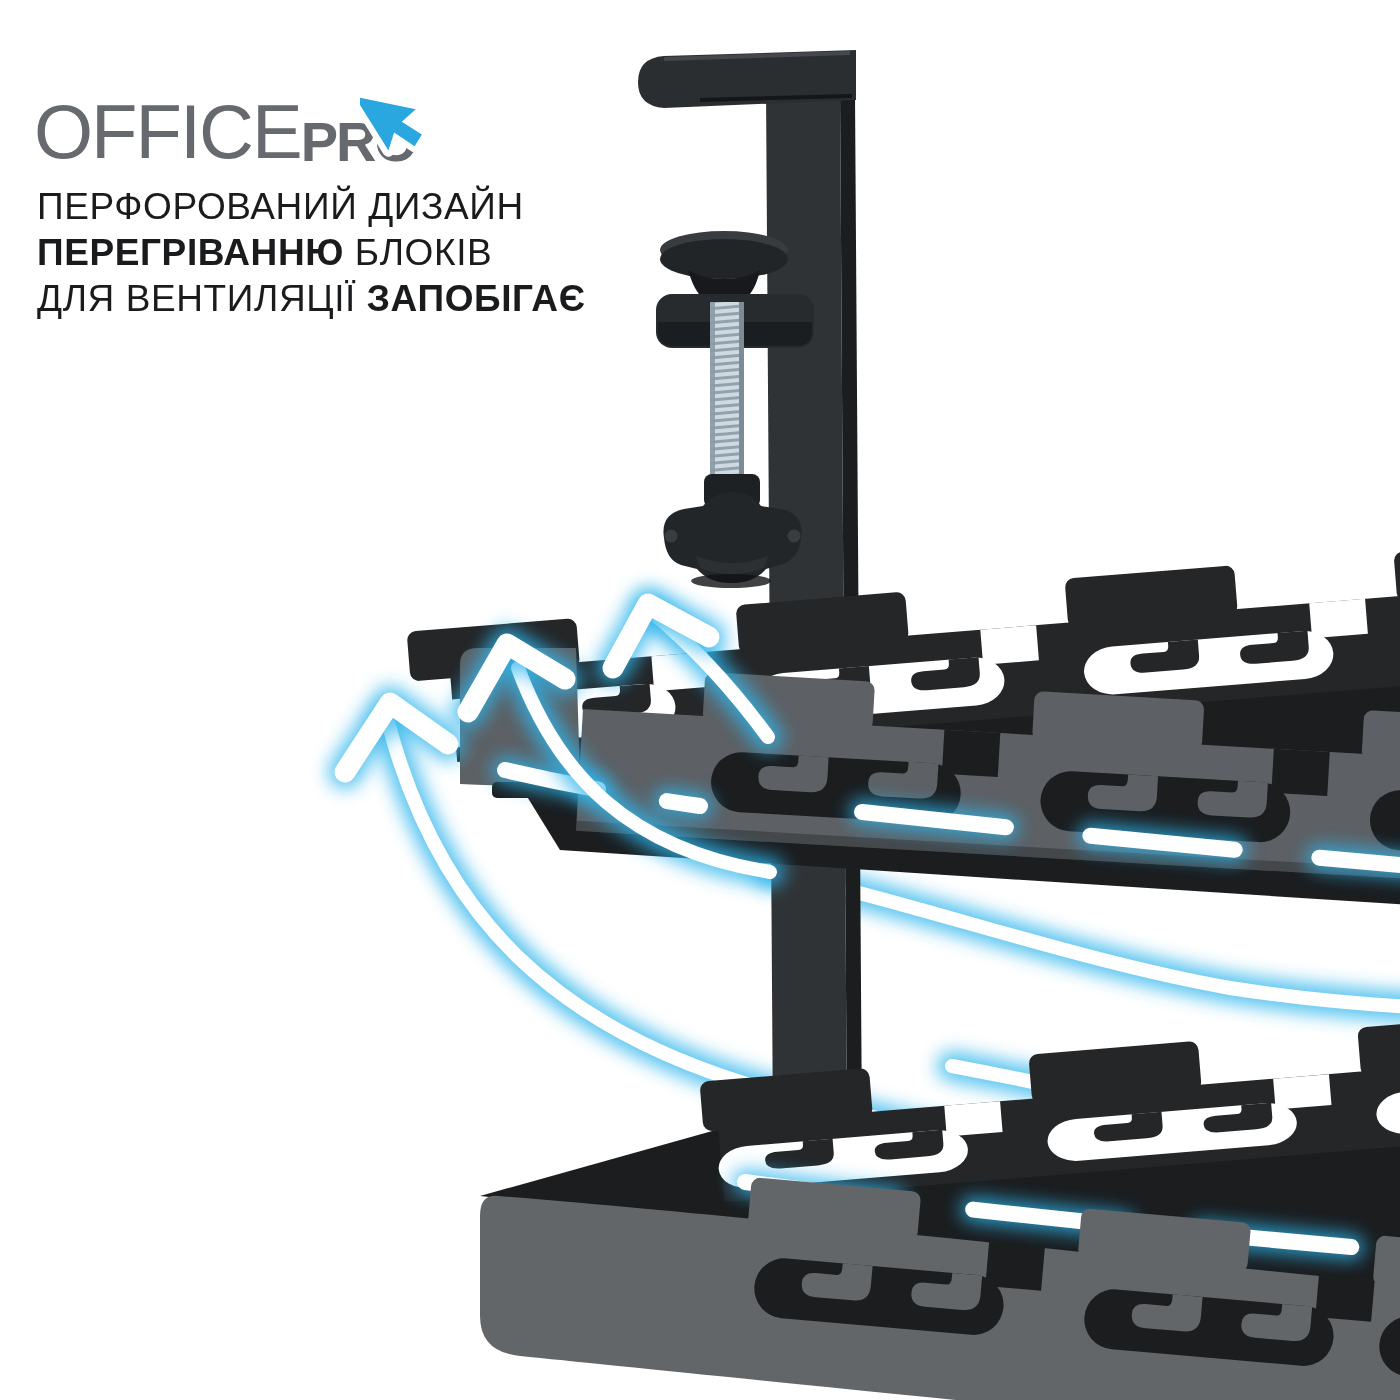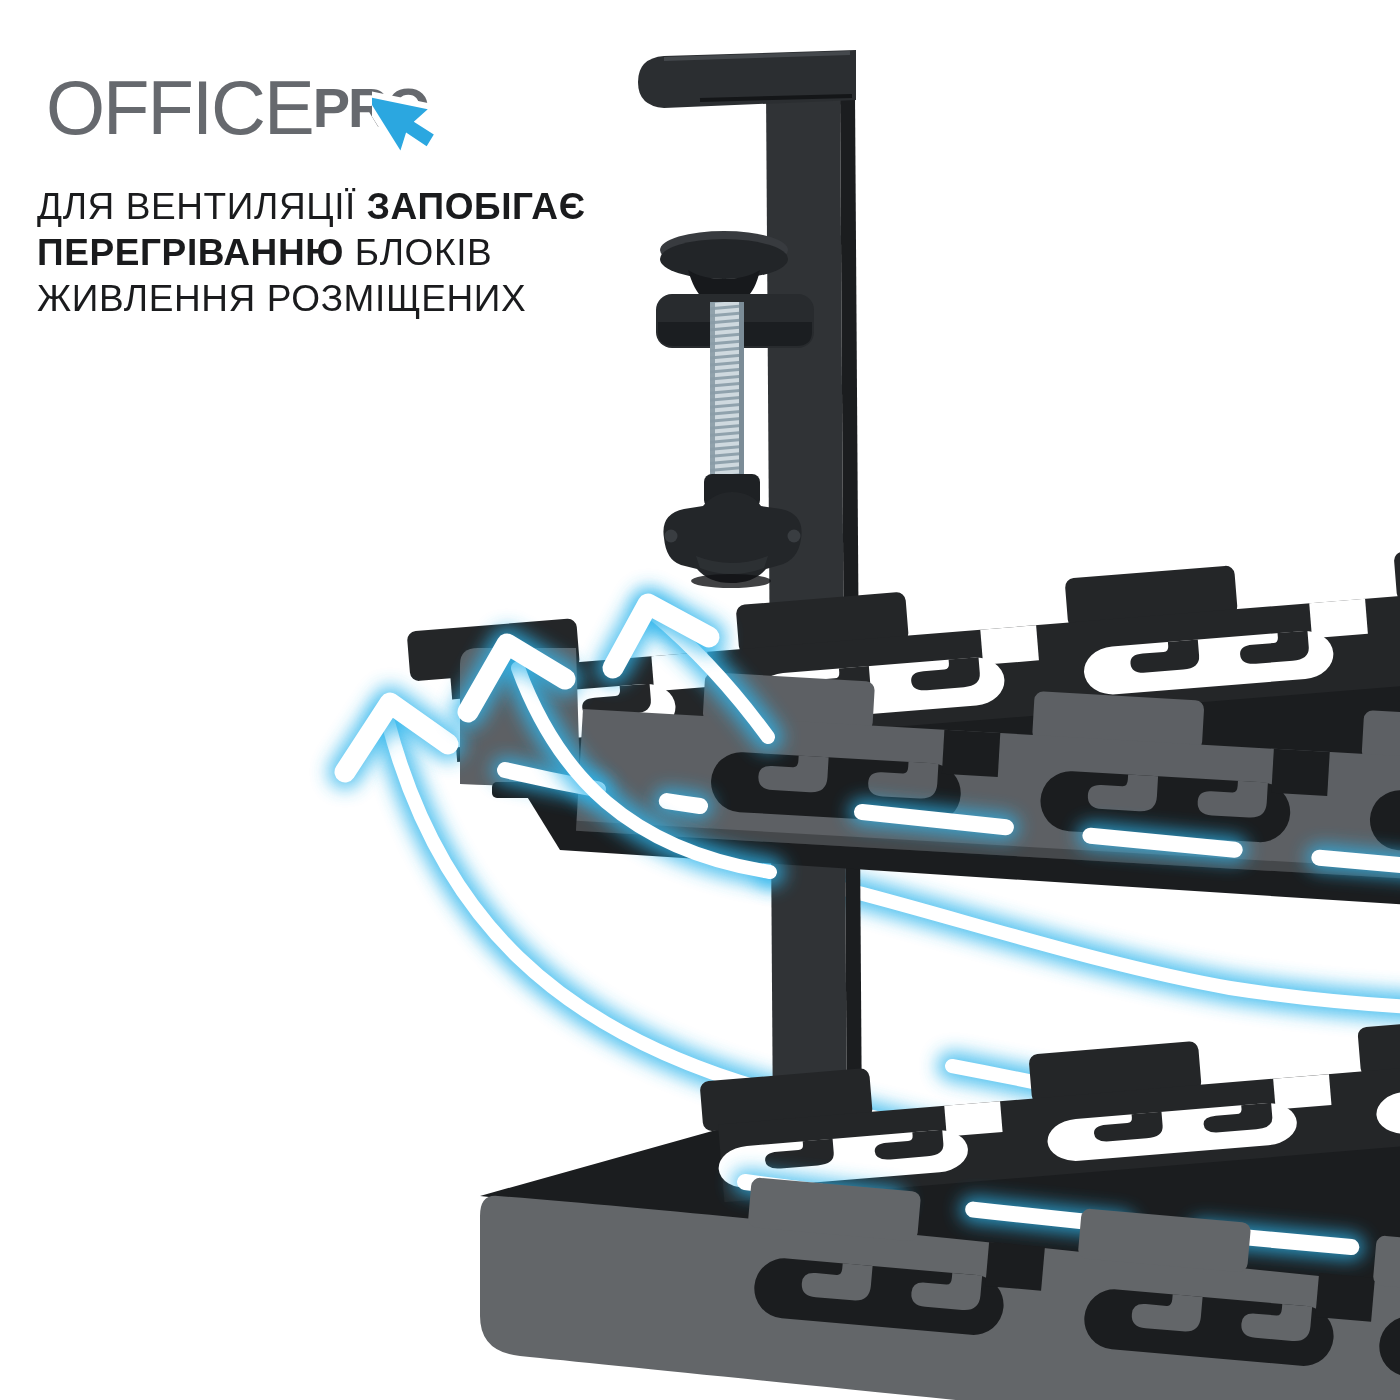--- a/index.html
+++ b/index.html
@@ -1,19 +1,19 @@
 <!DOCTYPE html>
 <html style="--background: #ffffff; --accent: #2fb5ec; --glow-core: #ffffff; --logo-gray: #66696e; --cursor-blue: #2ba7e0; --text-dark: #1a1b1d; --metal-darkest: #242628; --metal-dark: #303336; --metal-mid: #5d6064; --metal-mid2: #636669; --interior: #1b1d1f; --silver-light: #cfd9df; --silver-dark: #90a2ad;"><head>
 <meta charset="utf-8">
 <style>
   html,body{margin:0;padding:0;background:var(--background,#fff);}
   .stage{position:relative;width:1400px;height:1400px;overflow:hidden;
          font-family:"Liberation Sans",sans-serif;background:var(--background,#fff);}
   .scene{position:absolute;inset:0;width:1400px;height:1400px;display:block;}
-  .logo{position:absolute;left:34px;top:46px;display:flex;align-items:center;z-index:3;margin-left:12px;}
+  .logo{position:absolute;left:34px;top:46px;display:flex;align-items:flex-end;z-index:3;}
   .logo-office{font-size:76px;font-weight:400;letter-spacing:-2px;color:var(--logo-gray,#66696e);line-height:1;}
   .logo-pro{font-size:56px;font-weight:800;letter-spacing:-2px;color:var(--logo-gray,#66696e);line-height:1;}
   .logo-cursor{margin-left:-56px;margin-top:32px;}
   .headline{position:absolute;left:37px;top:184px;width:660px;z-index:3;
             font-size:37px;line-height:46px;letter-spacing:.6px;color:var(--text-dark,#1a1b1d);font-weight:400;}
   .headline .b{font-weight:700;}
   
   .dk{fill:var(--metal-darkest,#242628);}
   .bd{fill:var(--metal-dark,#303336);}
   .md{fill:var(--metal-mid,#5d6064);}
@@ -236,23 +236,23 @@
     <span class="logo-pro">PRO</span>
     <svg class="logo-cursor" width="86" height="92" viewBox="0 0 80 90" aria-hidden="true">
       <g transform="rotate(-32 30 40)">
         <path d="M10,2 L10,64 L24,52 L34,74 L46,68 L36,47 L54,44 Z" fill="var(--cursor-blue,#2ba7e0)" stroke="#ffffff" stroke-width="12" stroke-linejoin="round" paint-order="stroke"></path>
       </g>
     </svg>
   </header>
 
   <div class="headline">
     <div class="line">
-      <span>ДЛЯ ВЕНТИЛЯЦІЇ </span><span class="b">ЗАПОБІГАЄ</span>
+      <span>ПЕРФОРОВАНИЙ ДИЗАЙН</span>
     </div>
     <div class="line">
       <span class="b">ПЕРЕГРІВАННЮ</span><span> БЛОКІВ</span>
     </div>
     <div class="line">
-      <span>ЖИВЛЕННЯ РОЗМІЩЕНИХ</span>
+      <span>ДЛЯ ВЕНТИЛЯЦІЇ </span><span class="b">ЗАПОБІГАЄ</span>
     </div>
   </div>
 
 </div>
 
 </body></html>

